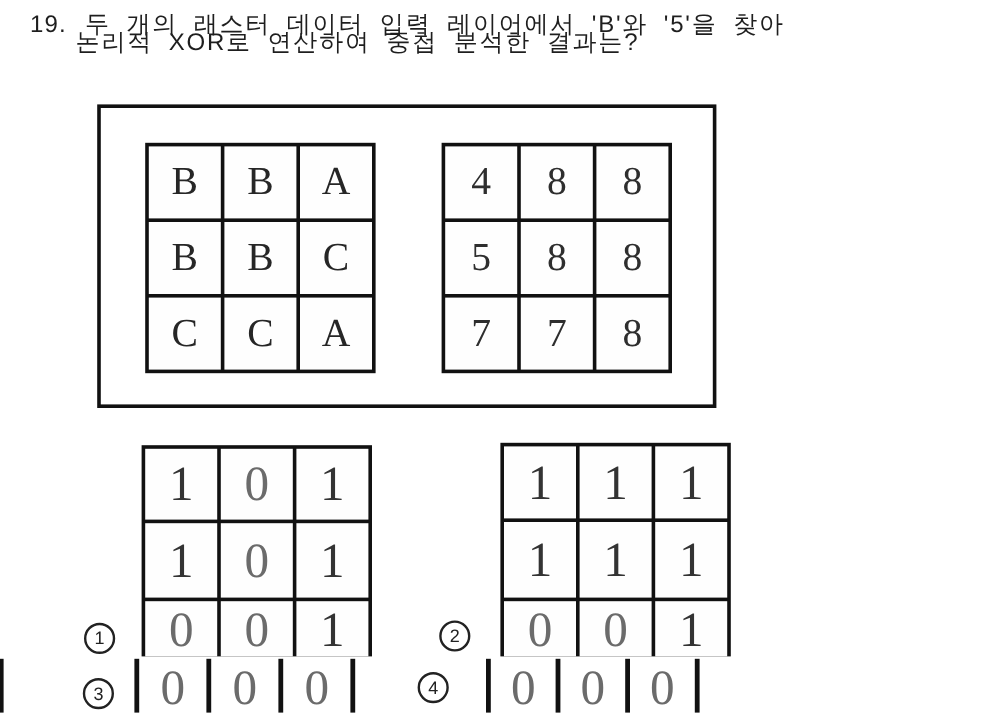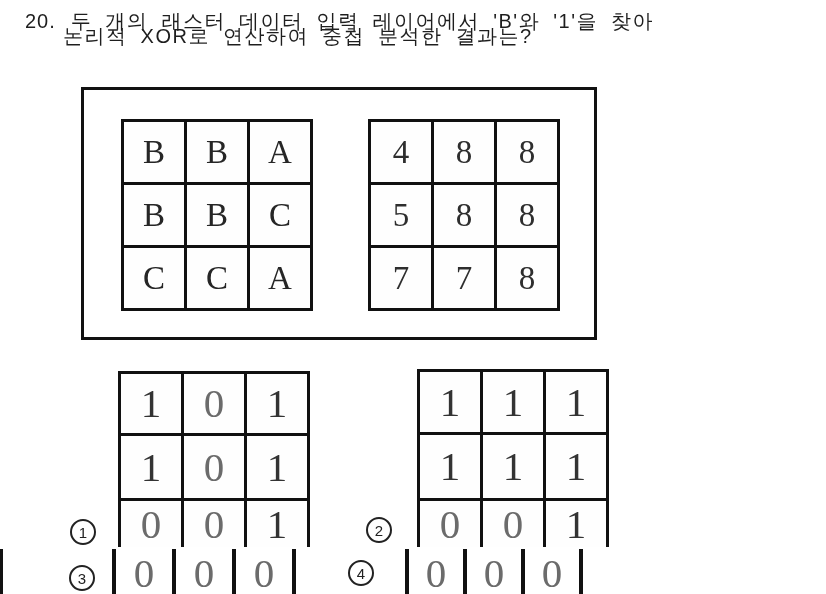--- a/index.html
+++ b/index.html
@@ -83,21 +83,21 @@
 
   
   #edgeLine {
     position:absolute; left:0; top:549px; width:3px; height:45px; background:#111;
   }
 </style>
 </head>
 <body>
 
 <div class="qline" id="qline1">
-  <span class="qnum">20.</span><span>두 개의 래스터 데이터 입력 레이어에서 'B'와 '1'을 찾아</span>
+  <span class="qnum">19.</span><span>두 개의 래스터 데이터 입력 레이어에서 'B'와 '5'을 찾아</span>
 </div>
 <div class="qline" id="qline2">
   <span>논리적 XOR로 연산하여 중첩 분석한 결과는?</span>
 </div>
 
 <div id="layersBox">
 
   <div class="ggrid" id="letterGrid" style="left:37px; top:29px;">
     <div class="cell">B</div>
     <div class="cell">B</div>

